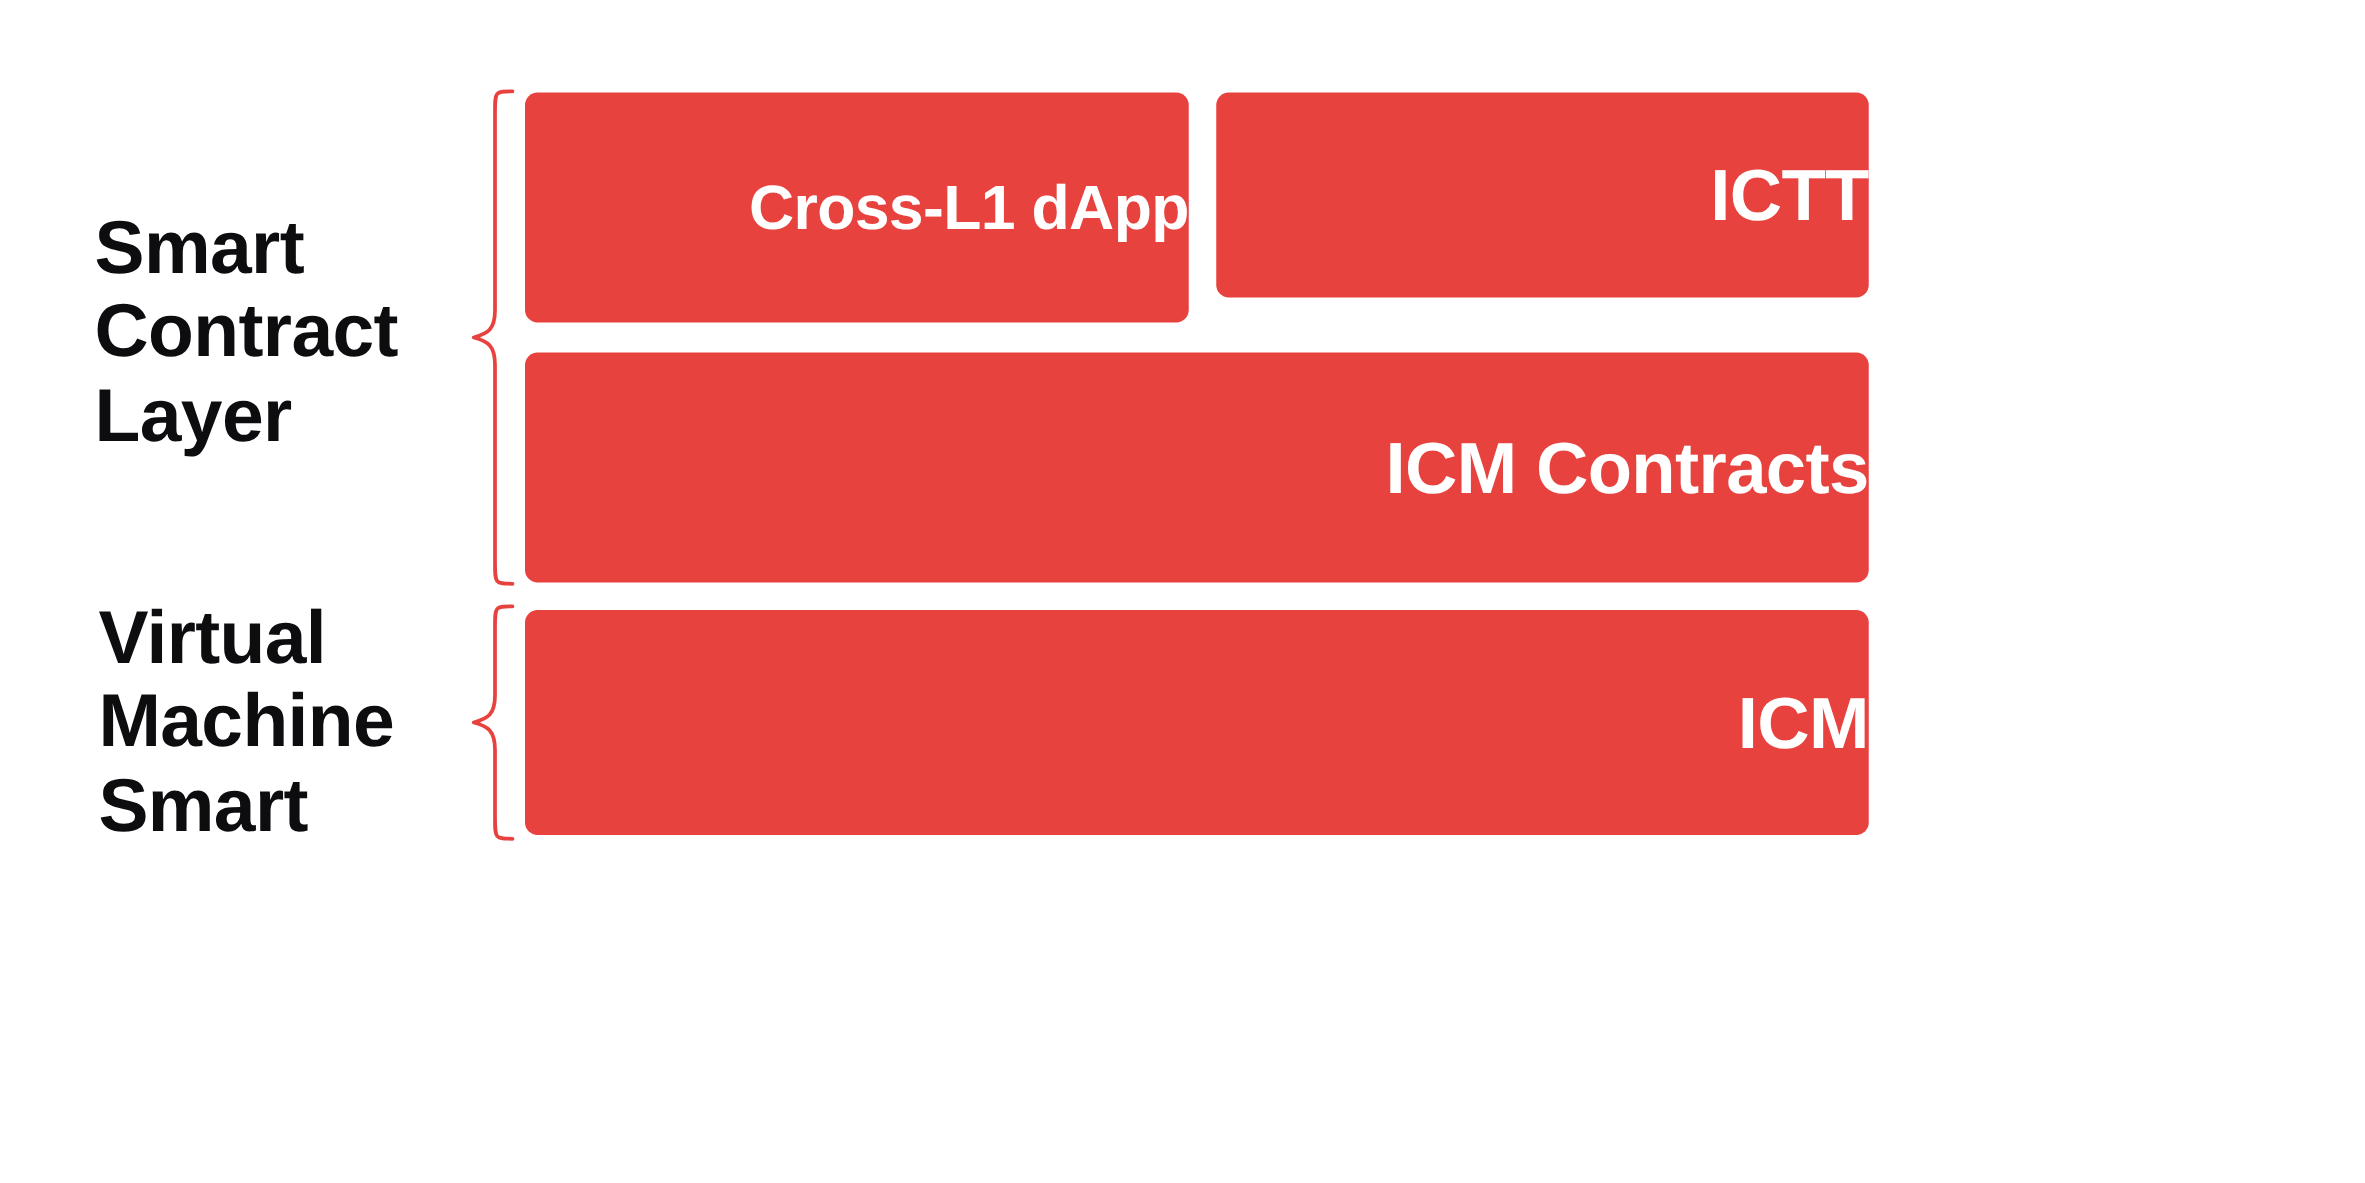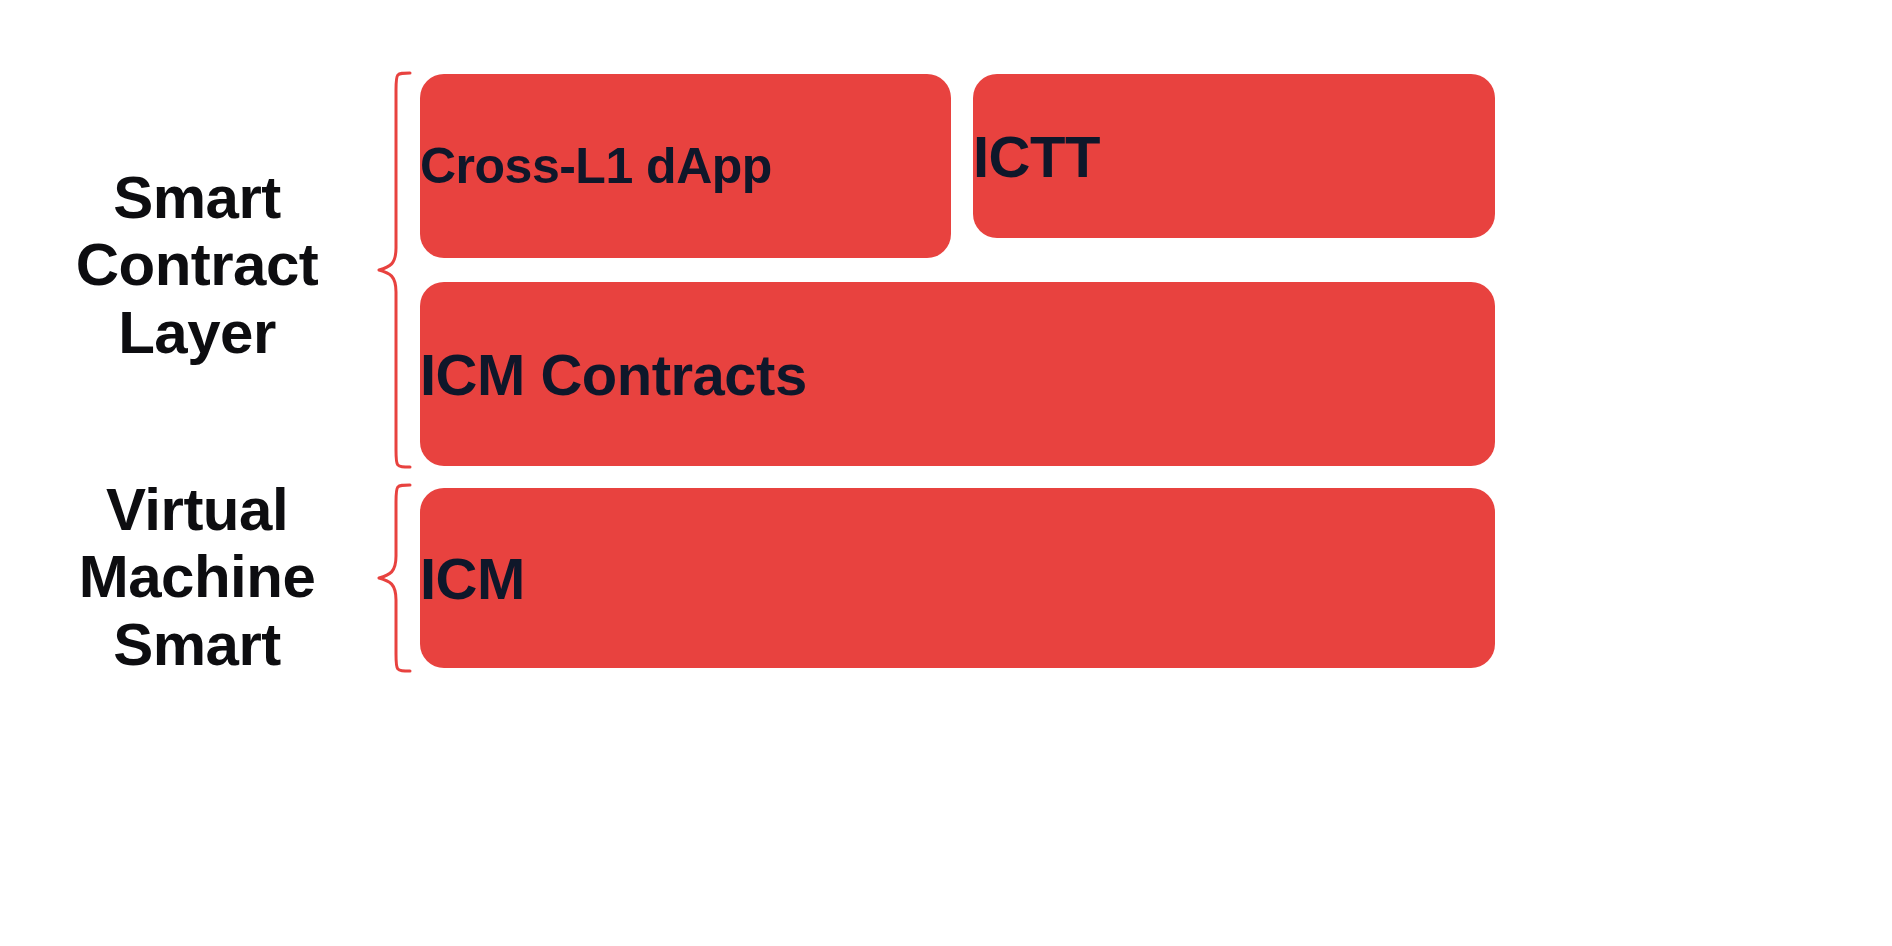--- a/index.html
+++ b/index.html
@@ -20,21 +20,20 @@
     overflow: hidden;
   }
 
   
   .layer-label {
     position: absolute;
     color: #0d0d10;
     font-weight: 700;
     font-size: 60px;
     line-height: 1.12;
-    text-align: center;
     letter-spacing: -0.5px;
     white-space: pre-line;
     display: flex;
     align-items: center;
     justify-content: center;
   }
   #label-smart-contract {
     left: 42px;
     top: 150px;
     width: 310px;
@@ -61,25 +60,25 @@
   #brace-virtual-machine {
     left: 366px;
     top: 482px;
     width: 46px;
     height: 192px;
   }
 
   
   .node-box {
     position: absolute;
-    border-radius: 24px;
+    border-radius: 10px;
     display: flex;
     align-items: center;
-    justify-content: flex-start;
-    color: #0f172a;
+    justify-content: flex-end;
+    color: #ffffff;
     font-weight: 700;
     letter-spacing: -0.5px;
     text-align: center;
     box-sizing: border-box;
   }
   #box-cross-l1-dapp {
     left: 420px;
     top: 74px;
     width: 531px;
     height: 184px;

